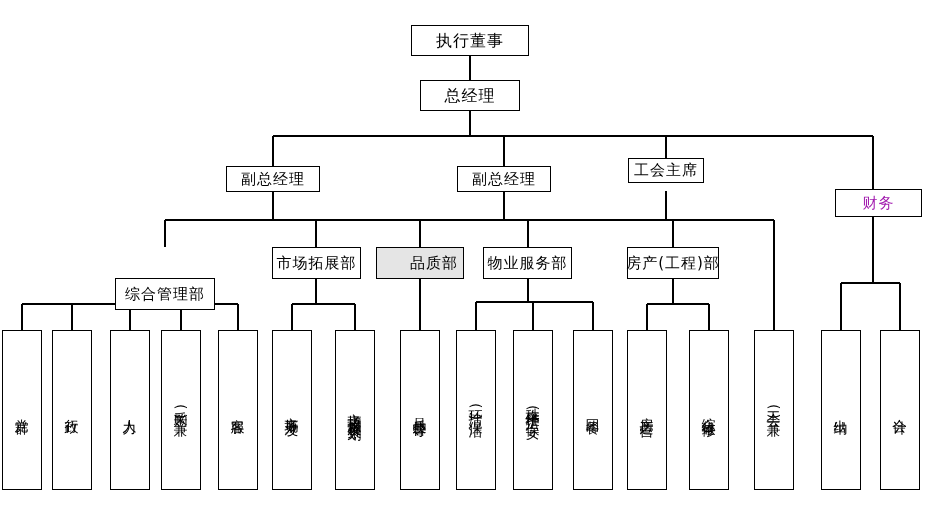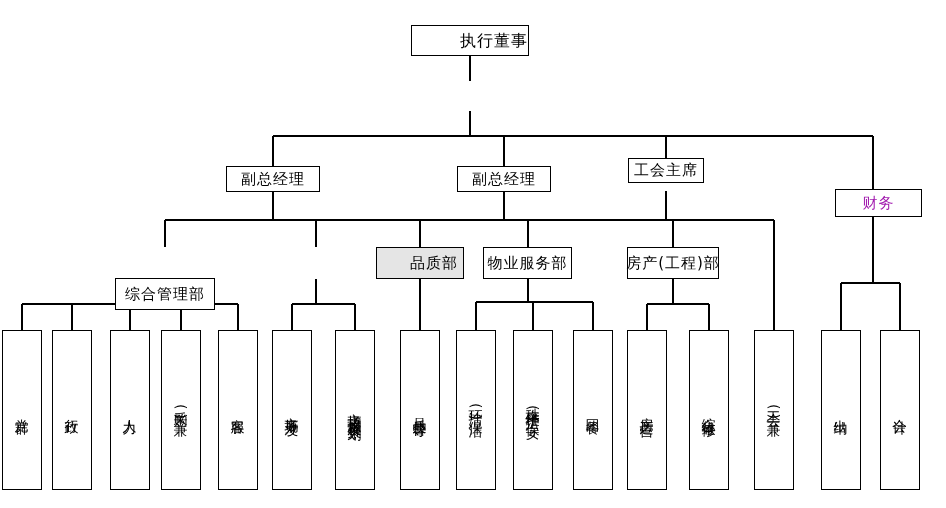--- a/index.html
+++ b/index.html
@@ -91,37 +91,43 @@
       <line x1="647" y1="304" x2="709" y2="304"></line>
       <line x1="647" y1="304" x2="647" y2="330"></line>
       <line x1="709" y1="304" x2="709" y2="330"></line>
 
       <line x1="873" y1="217" x2="873" y2="283"></line>
       <line x1="841" y1="283" x2="900" y2="283"></line>
       <line x1="841" y1="283" x2="841" y2="330"></line>
       <line x1="900" y1="283" x2="900" y2="330"></line>
     </g>
   </svg>
-<div class="node h" style="left: 411px; top: 25px; width: 118px; height: 31px; font-size: 16px; background: rgb(255, 255, 255); border-color: rgb(0, 0, 0); color: rgb(0, 0, 0); justify-content: flex-end;">
+<div class="node h" style="left: 411px; top: 25px; width: 118px; height: 31px; font-size: 16px; background: rgb(255, 255, 255); border-color: rgb(0, 0, 0); color: rgb(0, 0, 0);">
       <span>执行董事</span>
+    </div>
+    <div class="node h" style="left: 420px; top: 80px; width: 100px; height: 31px; font-size: 16px; background: rgb(255, 255, 255); border-color: rgb(0, 0, 0); color: rgb(0, 0, 0);">
+      <span>总经理</span>
     </div>
     <div class="node h" style="left: 226px; top: 166px; width: 94px; height: 26px; font-size: 15px; background: rgb(255, 255, 255); border-color: rgb(0, 0, 0); color: rgb(0, 0, 0);">
       <span>副总经理</span>
     </div>
     <div class="node h" style="left: 457px; top: 166px; width: 94px; height: 26px; font-size: 15px; background: rgb(255, 255, 255); border-color: rgb(0, 0, 0); color: rgb(0, 0, 0);">
       <span>副总经理</span>
     </div>
     <div class="node h" style="left: 628px; top: 158px; width: 76px; height: 25px; font-size: 15px; background: rgb(255, 255, 255); border-color: rgb(0, 0, 0); color: rgb(0, 0, 0);">
       <span>工会主席</span>
     </div>
     <div class="node h" style="left: 835px; top: 189px; width: 87px; height: 28px; font-size: 15px; background: rgb(255, 255, 255); border-color: rgb(0, 0, 0); color: #a21caf;">
       <span>财务</span>
     </div>
     <div class="node h" style="left: 115px; top: 247px; width: 100px; height: 32px; font-size: 15px; background: rgb(255, 255, 255); border-color: rgb(0, 0, 0); color: rgb(0, 0, 0); margin-top: 31px;">
       <span>综合管理部</span>
+    </div>
+    <div class="node h" style="left: 272px; top: 247px; width: 89px; height: 32px; font-size: 15px; background: rgb(255, 255, 255); border-color: rgb(0, 0, 0); color: rgb(0, 0, 0);">
+      <span>市场拓展部</span>
     </div>
     <div class="node h" style="left: 376px; top: 247px; width: 88px; height: 32px; font-size: 15px; background: #e5e5e5; border-color: rgb(0, 0, 0); color: rgb(0, 0, 0); padding-left: 28px;">
       <span>品质部</span>
     </div>
     <div class="node h" style="left: 627px; top: 247px; width: 92px; height: 32px; font-size: 15px; background: rgb(255, 255, 255); border-color: rgb(0, 0, 0); color: rgb(0, 0, 0);">
       <span>房产(工程)部</span>
     </div>
     <div class="node h" style="left: 483px; top: 247px; width: 89px; height: 32px; font-size: 15px; background: rgb(255, 255, 255); border-color: rgb(0, 0, 0); color: rgb(0, 0, 0);">
       <span>物业服务部</span>
     </div>

